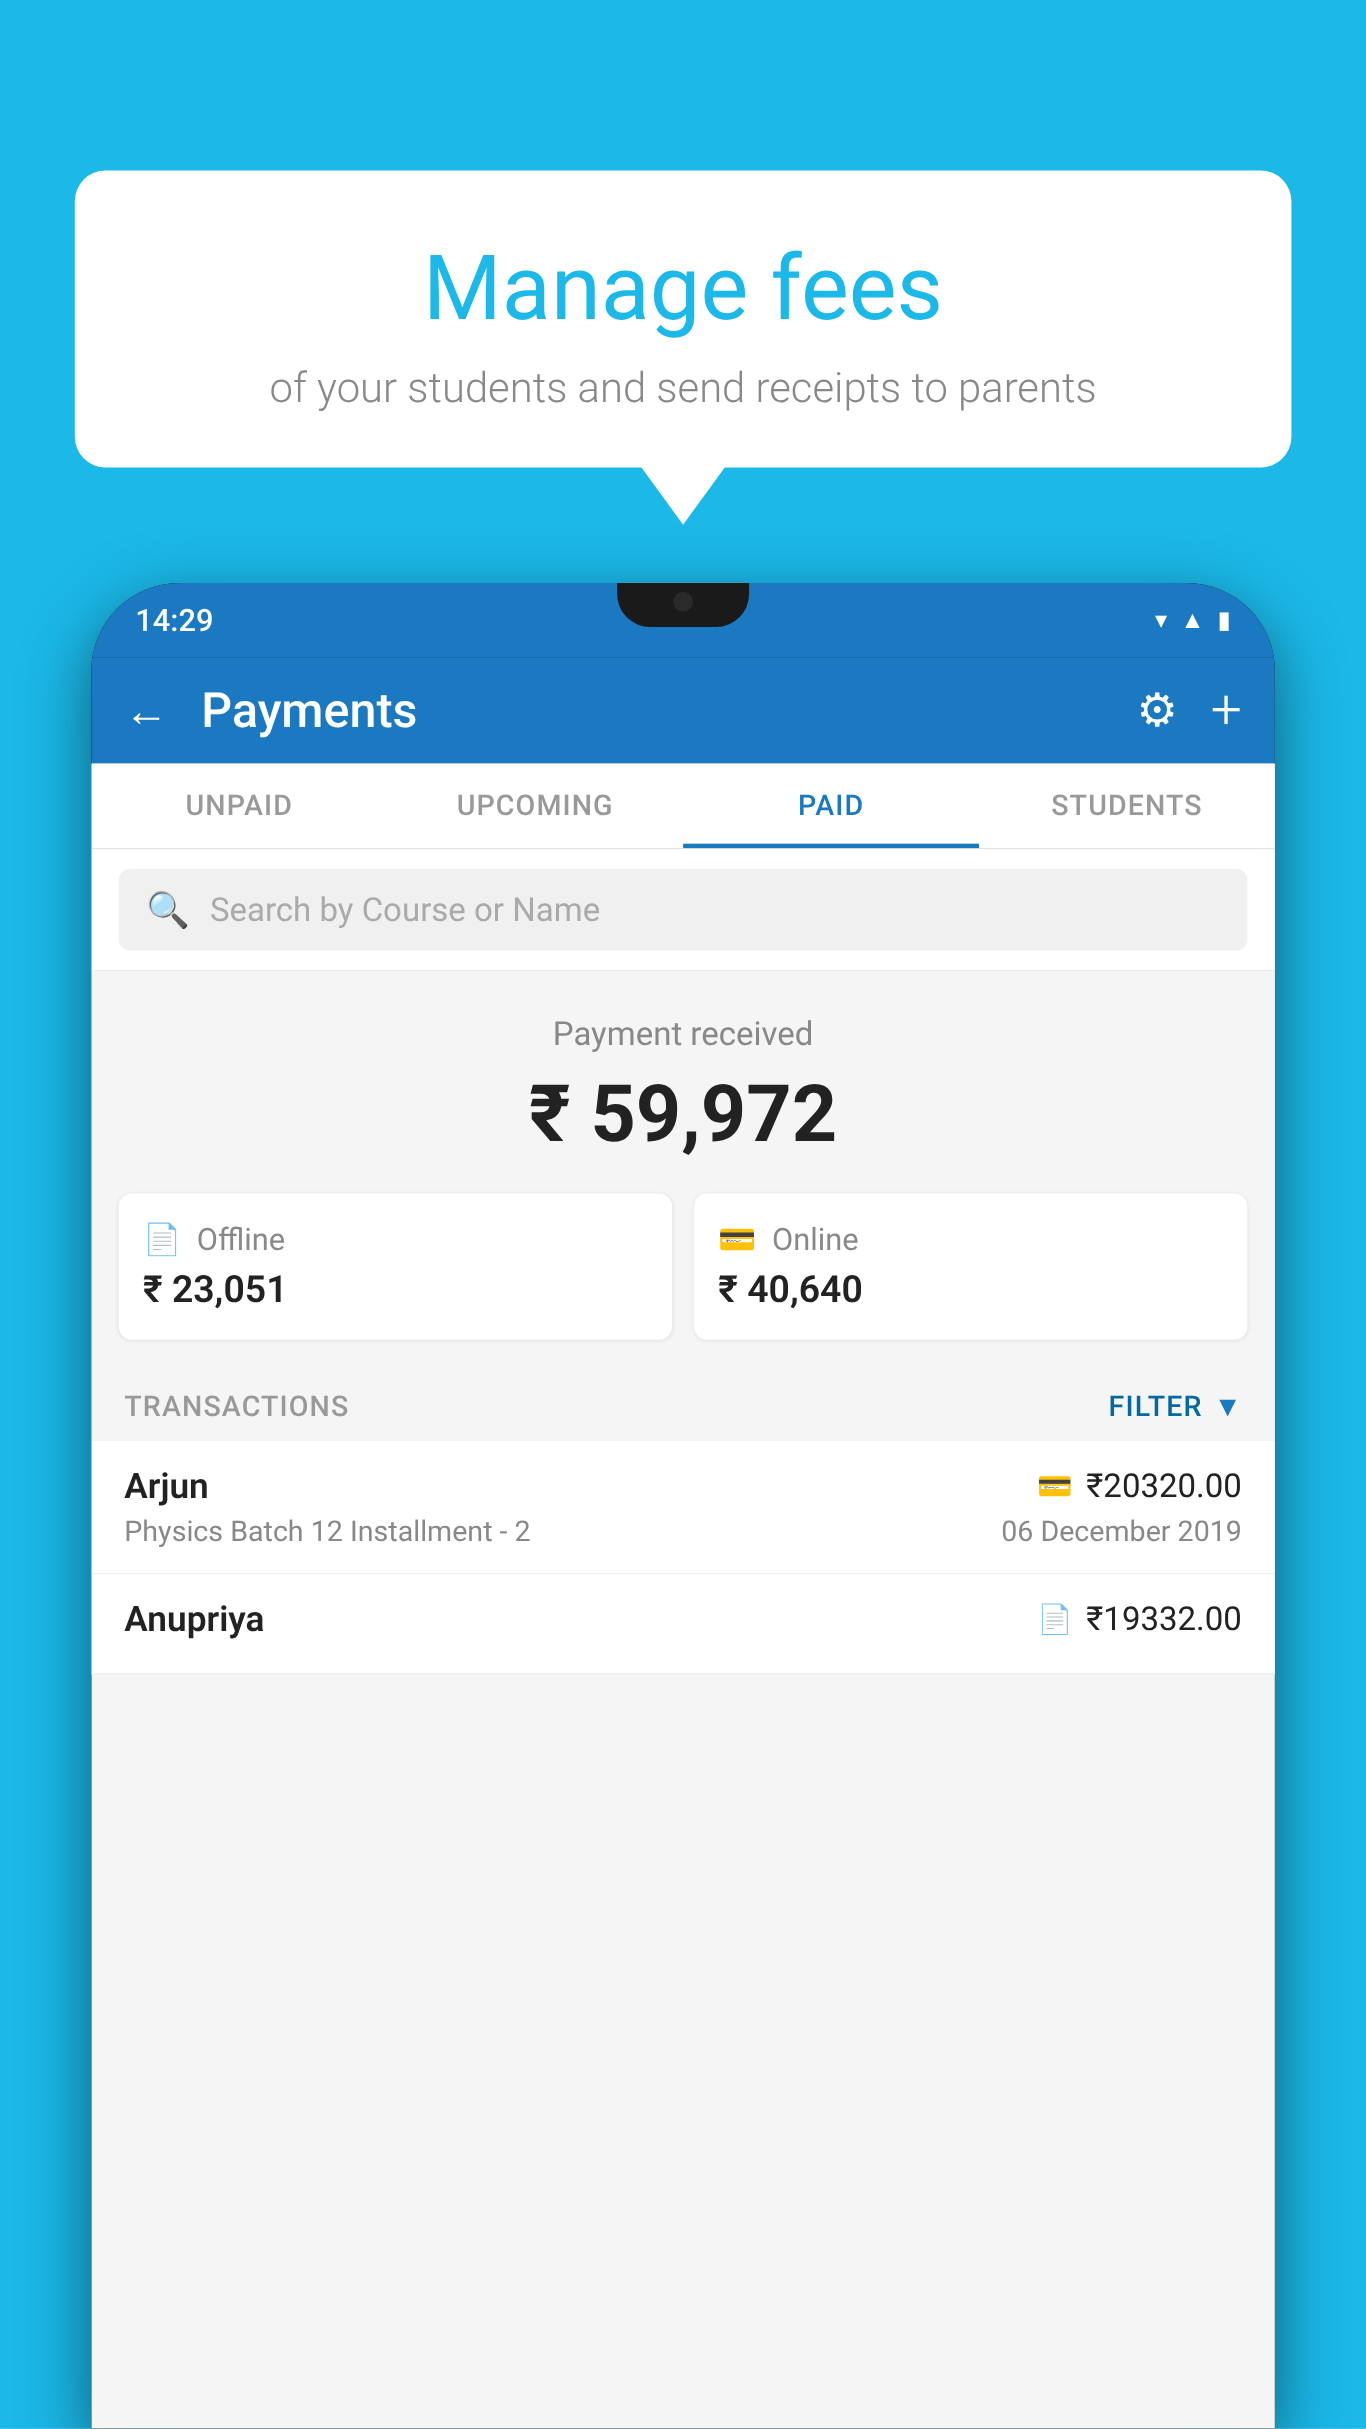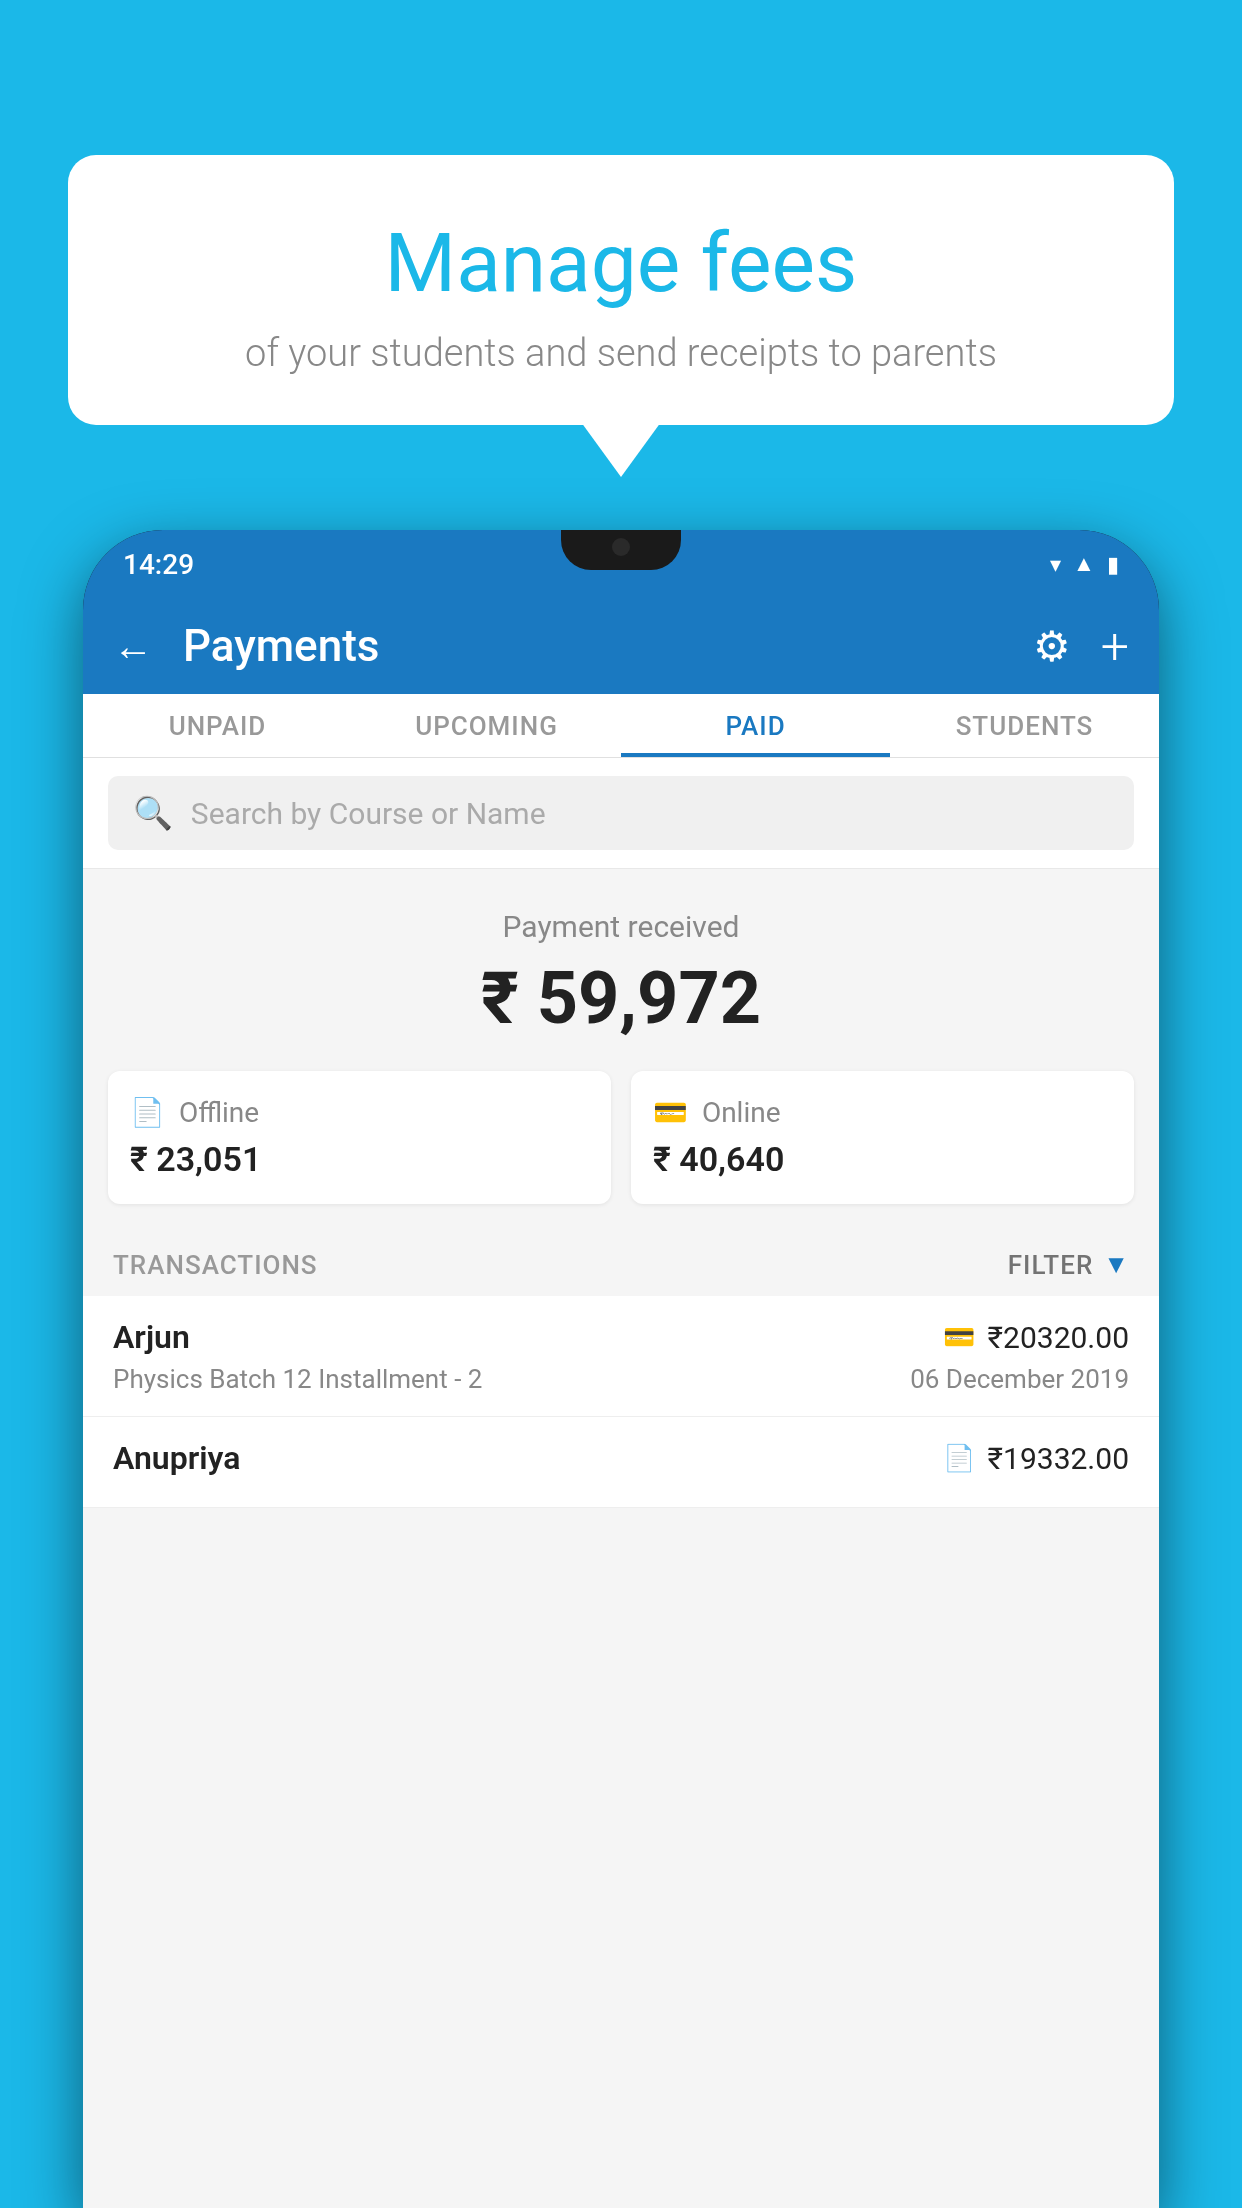--- a/index.html
+++ b/index.html
@@ -141,21 +141,21 @@
       background: #f5f5f5;
       height: calc(100% - 164px);
       overflow: hidden;
     }
 
     
     .tabs {
       background: white;
       display: flex;
       border-bottom: 1px solid #e0e0e0;
-      height: 64px;
+      height: 78px;
     }
     .tab {
       flex: 1;
       display: flex;
       align-items: center;
       justify-content: center;
       font-size: 26px;
       font-weight: 500;
       color: #999;
       letter-spacing: 1px;
@@ -262,21 +262,21 @@
       font-size: 26px;
       font-weight: 500;
       letter-spacing: 1px;
     }
     .filter-container {
       display: flex;
       align-items: center;
       gap: 10px;
     }
     .filter-label {
-      color: #737373;
+      color: #0369a1;
       font-size: 26px;
       font-weight: 500;
       letter-spacing: 1px;
     }
     .filter-icon {
       color: #1A79C1;
       font-size: 26px;
     }
 
     

